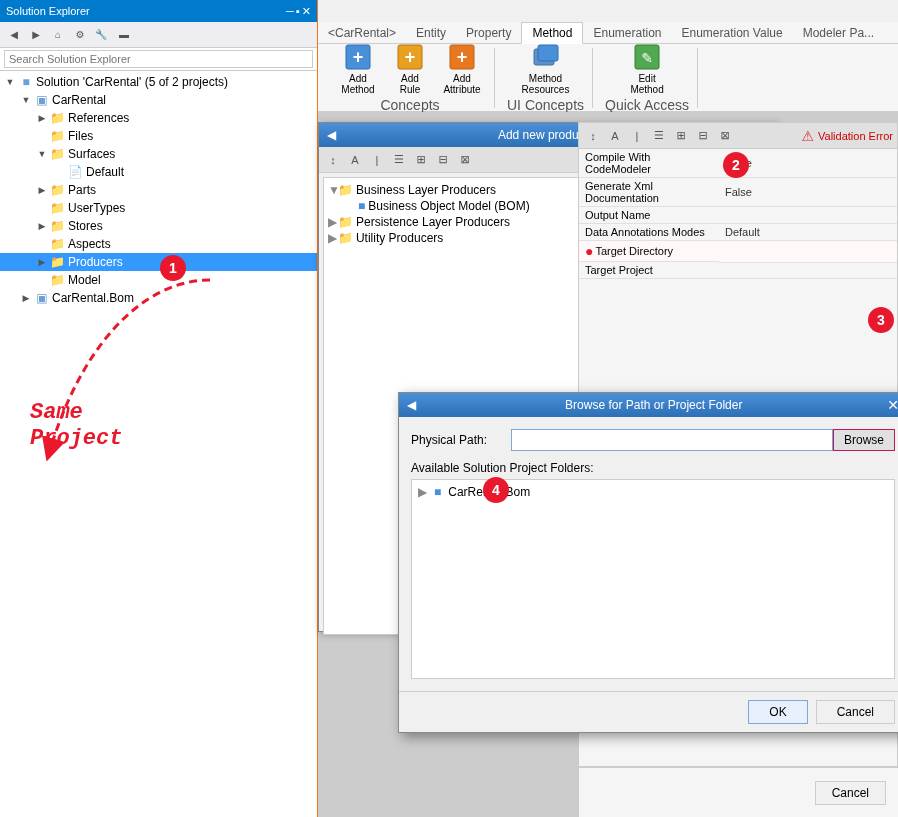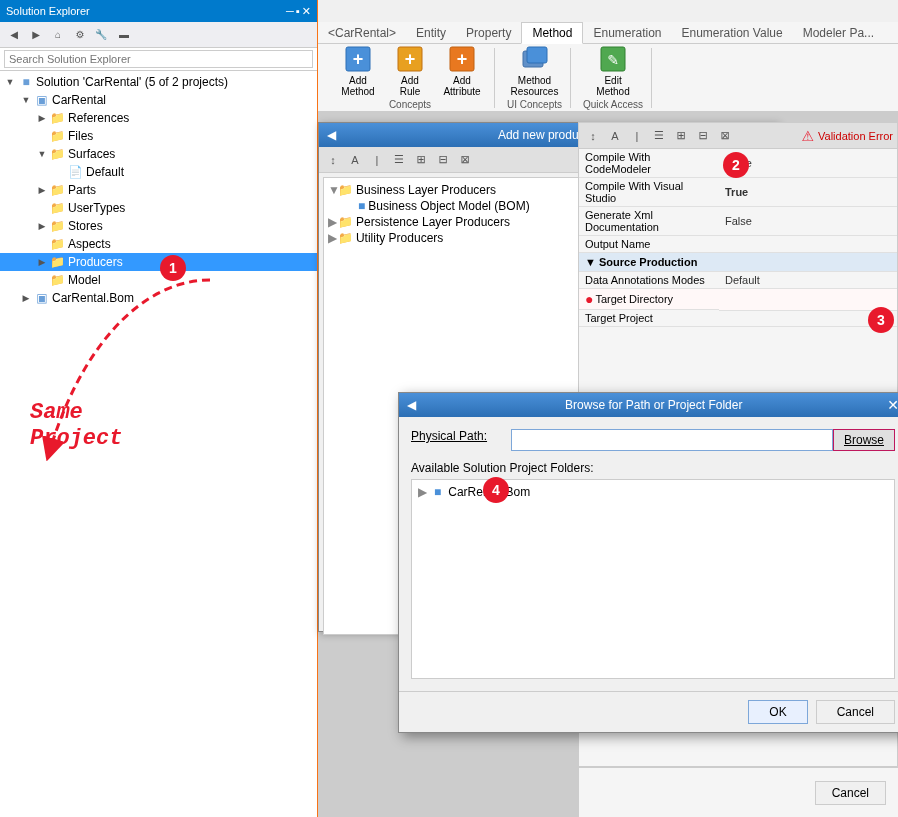--- a/index.html
+++ b/index.html
@@ -122,21 +122,21 @@
     .ribbon-group {
       display: flex;
       flex-direction: column;
       align-items: center;
       border-right: 1px solid #ccc;
       padding: 0 8px;
       height: 60px;
       justify-content: center;
     }
     .ribbon-group-label {
-      font-size: 10px;
+      font-size: 14px;
       color: #555;
       margin-top: 4px;
     }
     .ribbon-buttons { display: flex; gap: 4px; }
     .ribbon-btn {
       display: flex;
       flex-direction: column;
       align-items: center;
       justify-content: center;
       width: 48px; height: 50px;
@@ -285,23 +285,23 @@
       padding: 4px 8px;
       font-size: 12px;
       display: flex;
       align-items: center;
       justify-content: space-between;
       height: 24px;
     }
     .browse-body { padding: 12px; }
     .browse-path-row {
       display: flex;
+      align-items: center;
       gap: 0;
       margin-bottom: 10px;
-      text-decoration: underline;
     }
     .browse-path-label { font-size: 12px; width: 100px; }
     .browse-path-input {
       flex: 1;
       border: 1px solid #7da7d9;
       padding: 2px 4px;
       font-size: 12px;
       background: #fff;
       height: 22px;
     }
@@ -689,38 +689,28 @@
     </div>
     <div style="overflow:auto;height:calc(100% - 26px);">
       <table class="props-table">
         <tbody>
 
           <tr>
             <td class="prop-name">Compile With CodeModeler</td>
             <td class="prop-value">False</td>
           </tr>
           <tr>
-            <td class="prop-name">Compile With Visual Studio</td>
-            <td class="prop-value" style="font-weight:bold;">True</td>
-          </tr>
-          <tr>
             <td class="prop-name">Generate Xml Documentation</td>
             <td class="prop-value">False</td>
           </tr>
           <tr>
             <td class="prop-name">Output Name</td>
             <td class="prop-value"></td>
           </tr>
 
-          <tr>
-            <td colspan="2" class="prop-section">
-              <span>▼</span>
-              <span>Source Production</span>
-            </td>
-          </tr>
           <tr>
             <td class="prop-name">Data Annotations Modes</td>
             <td class="prop-value">Default</td>
           </tr>
           <tr style="background:#fff8f8;">
             <td class="prop-name" style="display:flex;align-items:center;gap:2px;">
               <span style="color:#e8192c;font-size:14px;">●</span>
               <span>Target Directory</span>
             </td>
             <td class="prop-value prop-error"></td>

